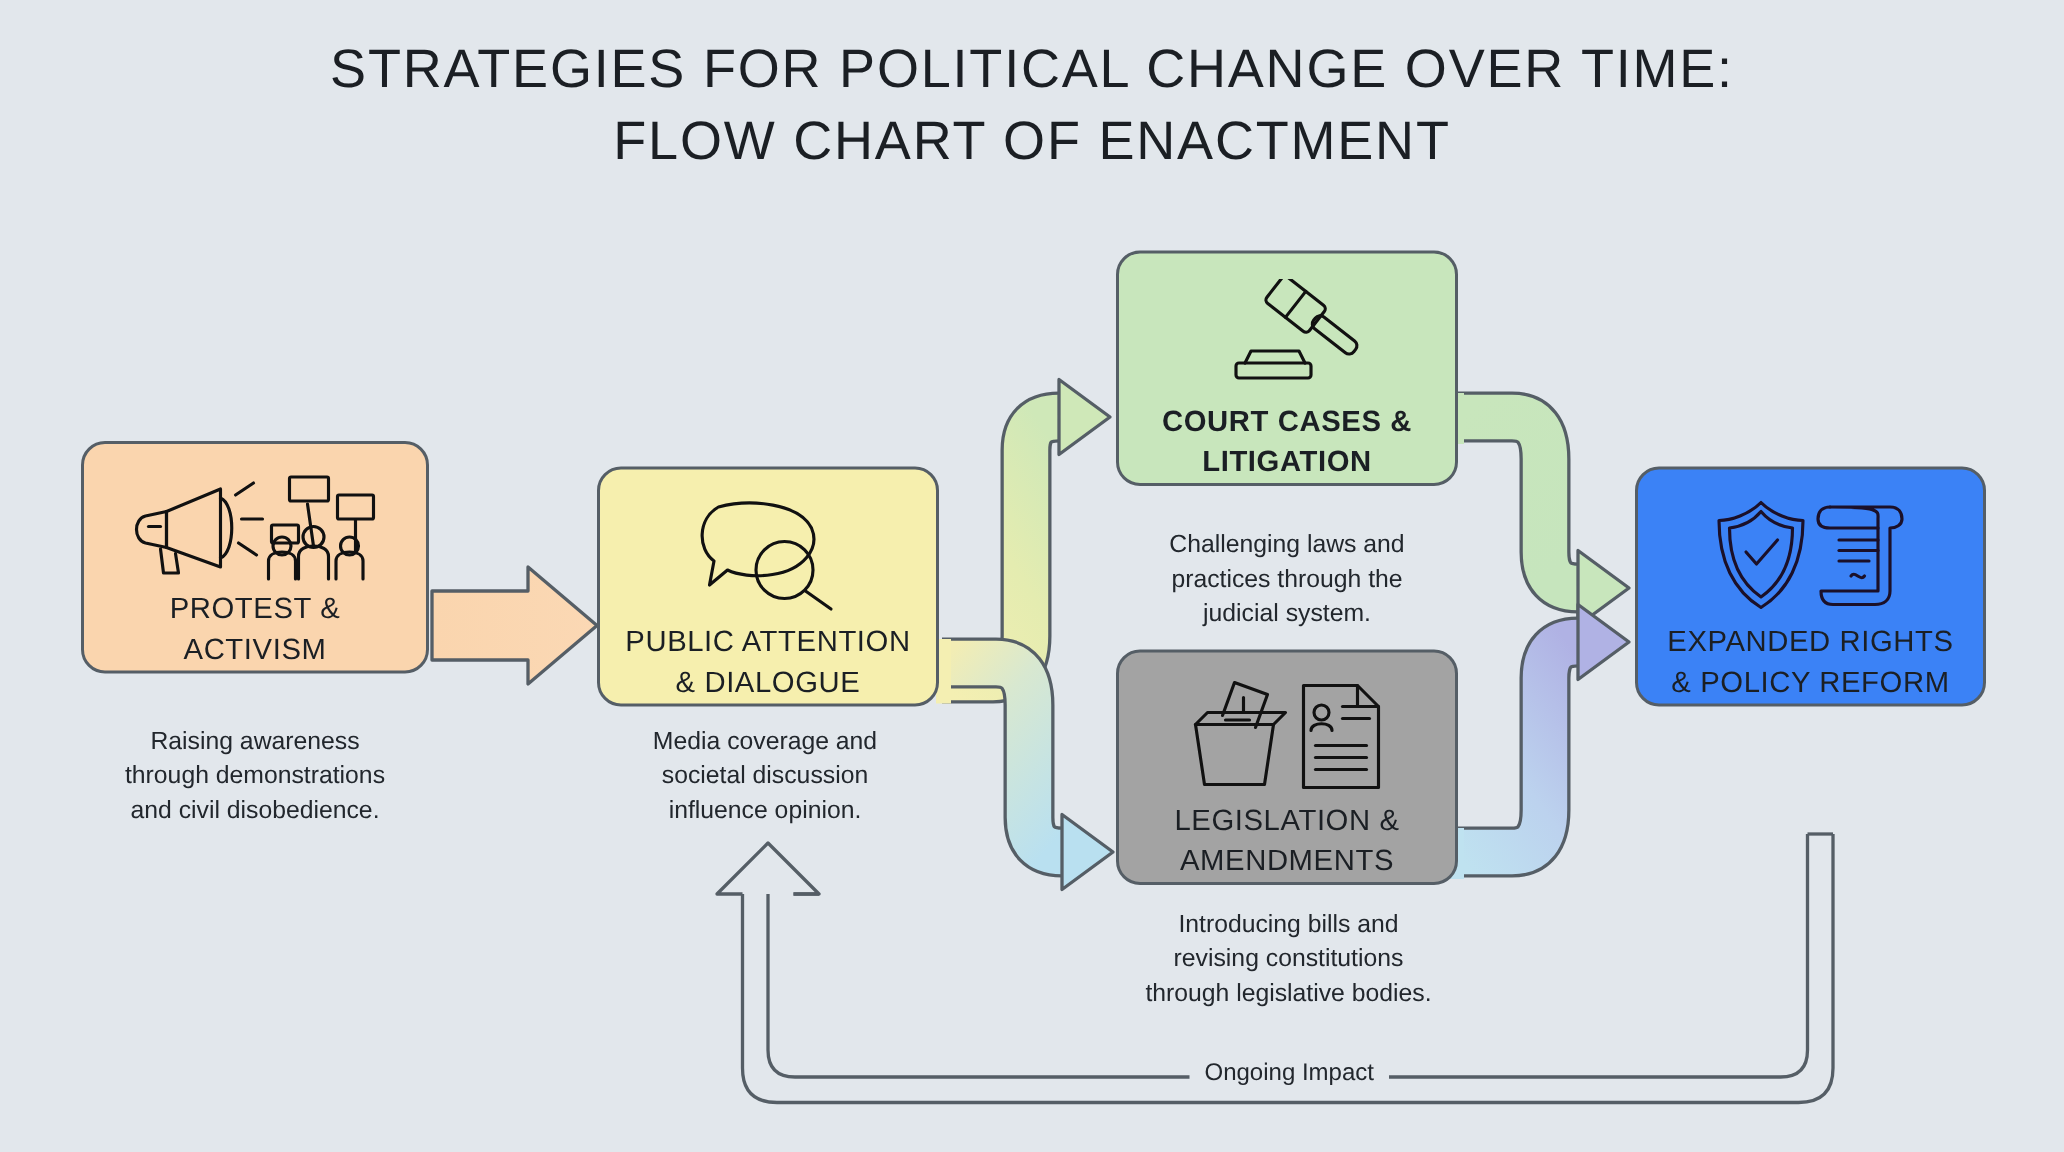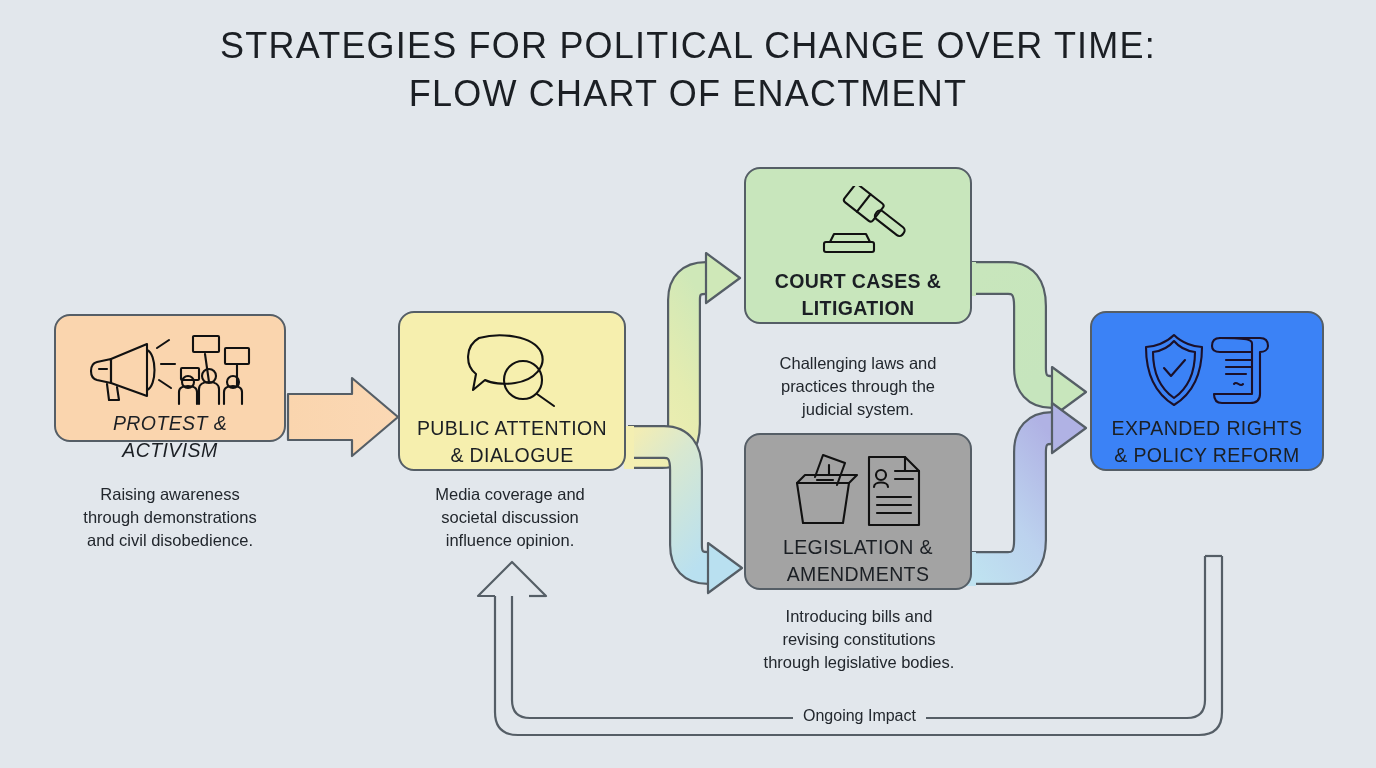--- a/index.html
+++ b/index.html
@@ -187,21 +187,21 @@
       <path d="M 512 596 L 529 596" fill="none" stroke="none"></path>
       <path d="M 529 596 L 512 596" fill="none" stroke="none"></path>
       <path d="M 529 596 L 512 596 L 512 596" fill="none" stroke="#555e66" stroke-width="0"></path>
       <path d="M 546 596 L 529 596 L 529 596" fill="none" stroke="#555e66" stroke-width="2.2" stroke-linejoin="round"></path>
       <path d="M 512 562 L 512 562" fill="none" stroke="#555e66" stroke-width="2.2"></path>
       <line x1="495" y1="596" x2="495" y2="596" stroke="#555e66" stroke-width="2.2"></line>
       <path d="M 529 596 L 529 718" fill="none" stroke="none"></path>
     </g>
   </svg>
 
-  <div class="node n-protest" style="left:54px; top:314px; width:232px; height:128px;font-style:italic;">
+  <div class="node n-protest" style="left:54px; top:294px; width:232px; height:155px;">
     <div class="icon">
       <svg width="170" height="74" viewBox="0 0 170 74" fill="none" stroke="#111" stroke-width="2.1" stroke-linecap="round" stroke-linejoin="round">
 
         <path d="M12 30 C4 32 4 46 12 48 L26 51 L26 27 Z"></path>
         <path d="M26 27 L62 12 L62 64 L26 51 Z"></path>
         <path d="M62 18 C72 22 72 54 62 58"></path>
         <path d="M22 52 L24 68 L34 68 L32 55"></path>
         <line x1="14" y1="37" x2="22" y2="37"></line>
 
         <line x1="72" y1="16" x2="84" y2="8"></line>

